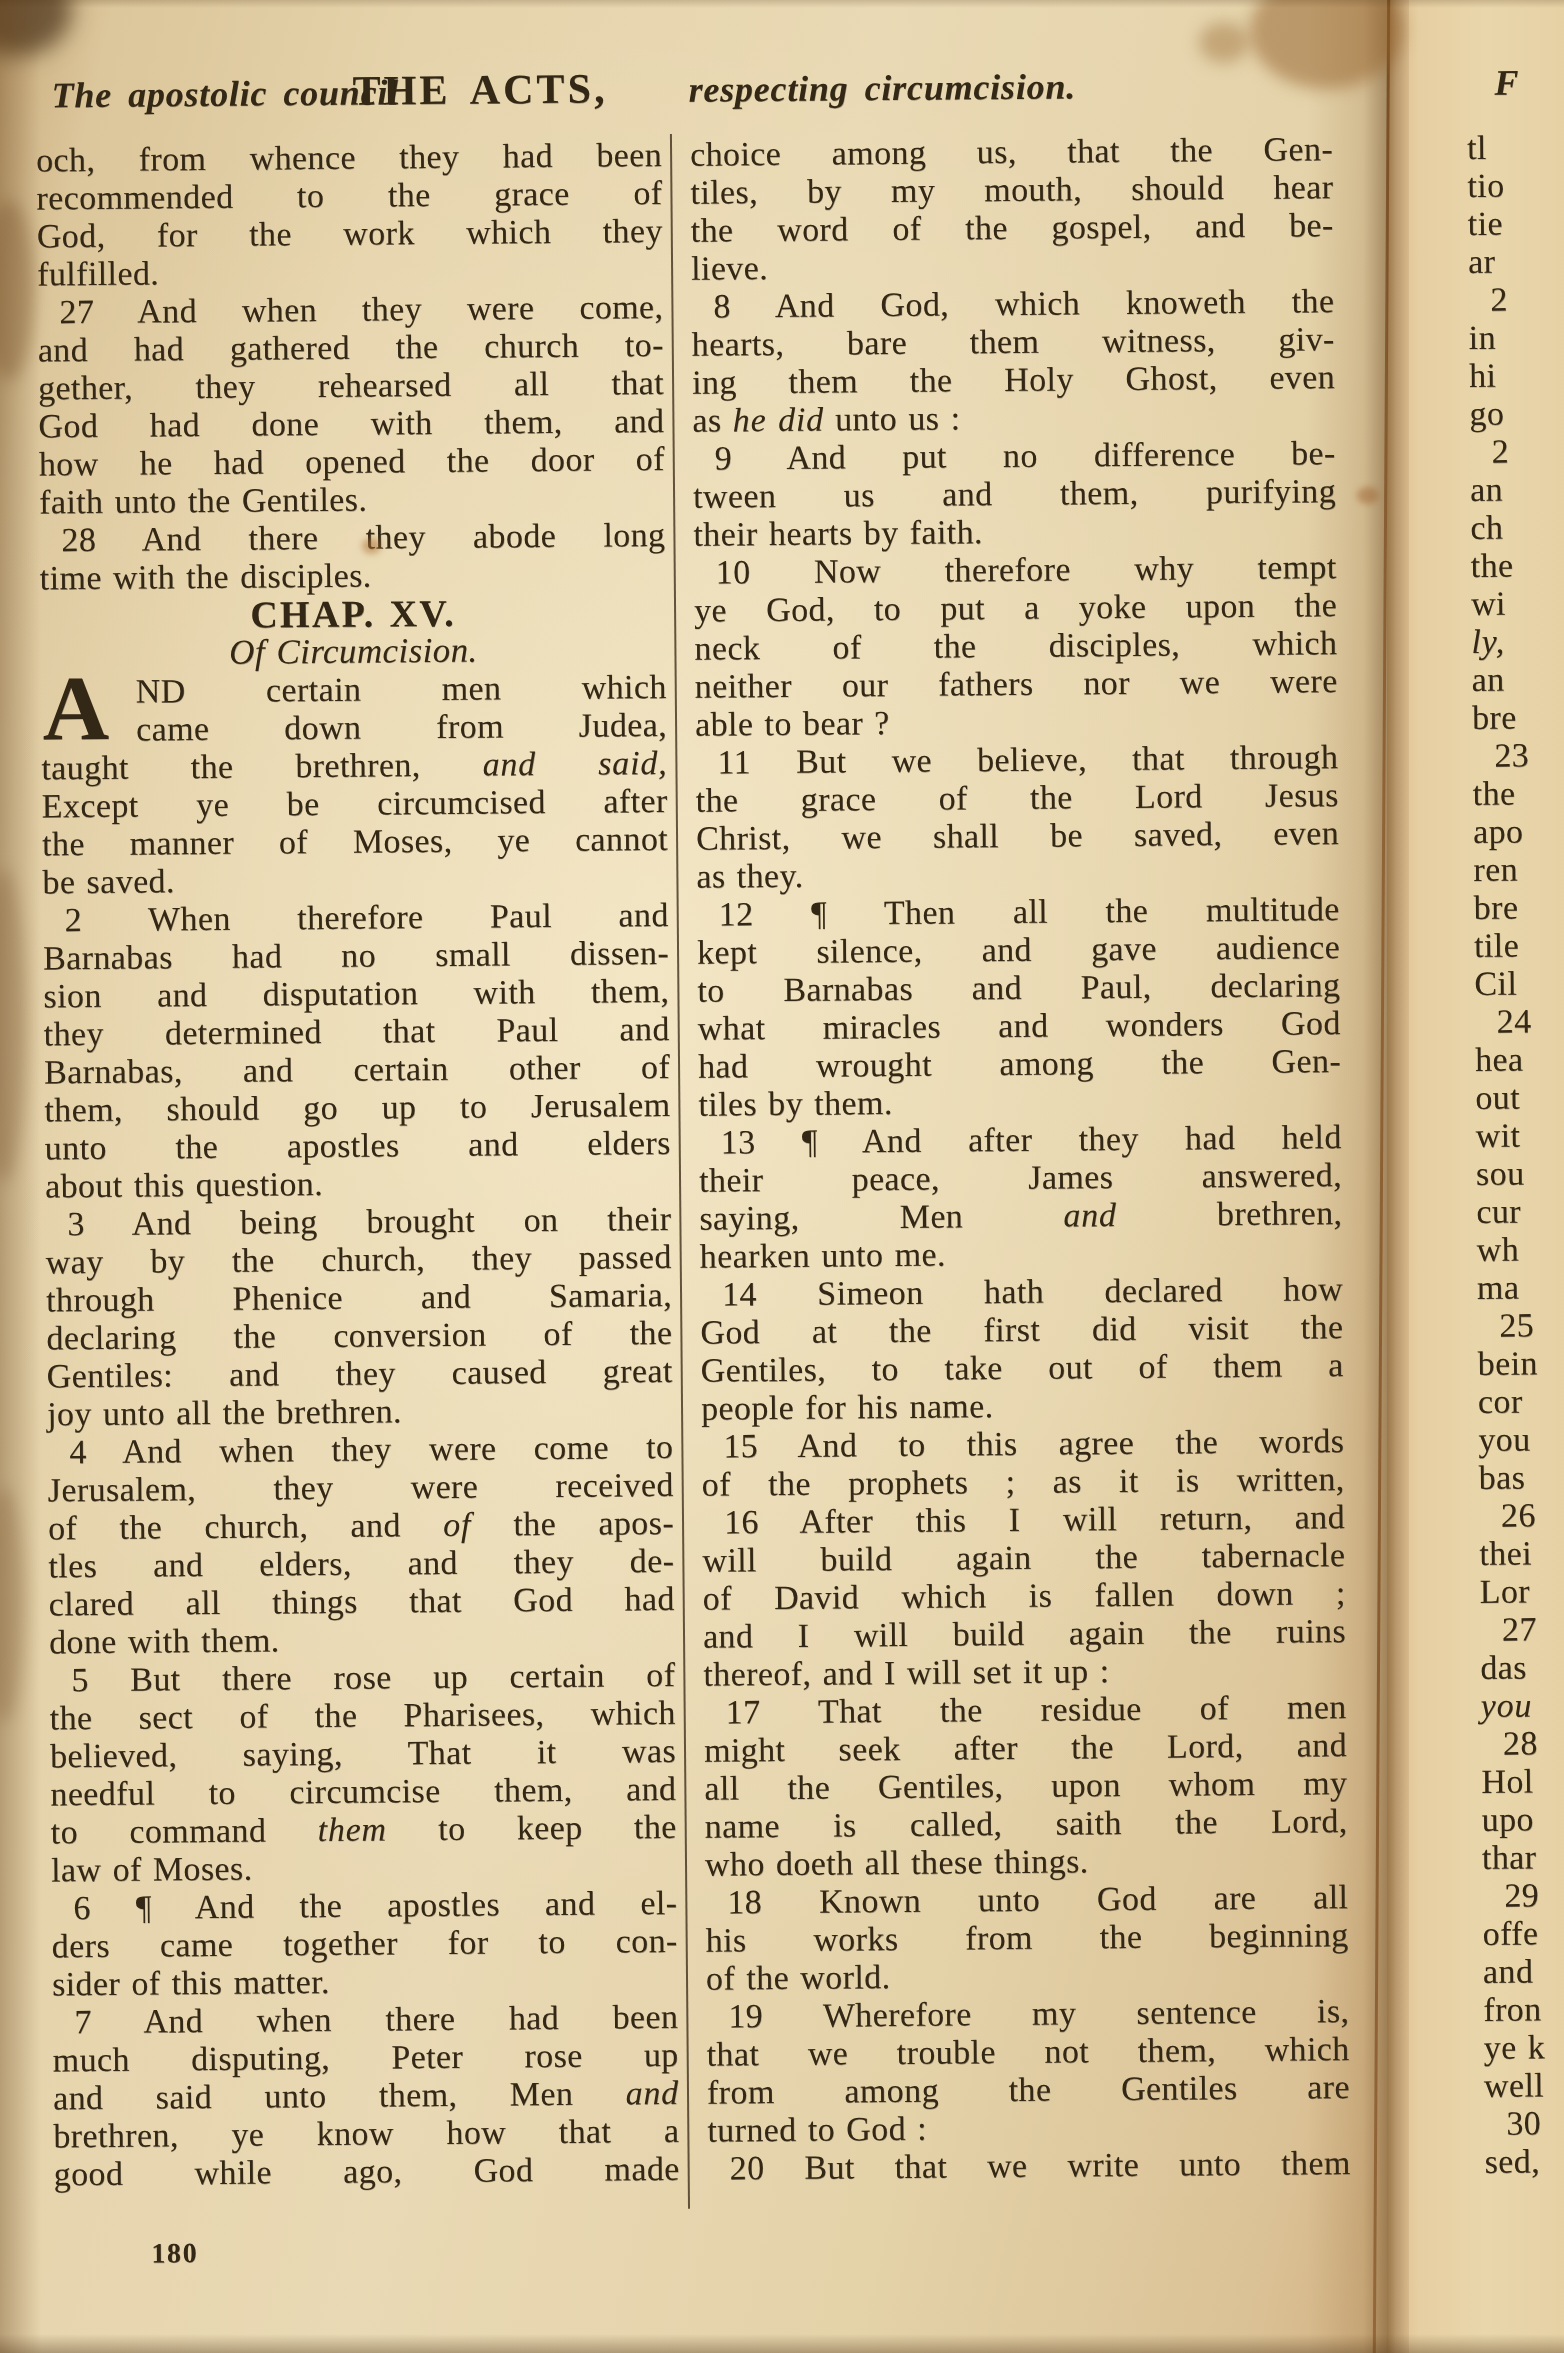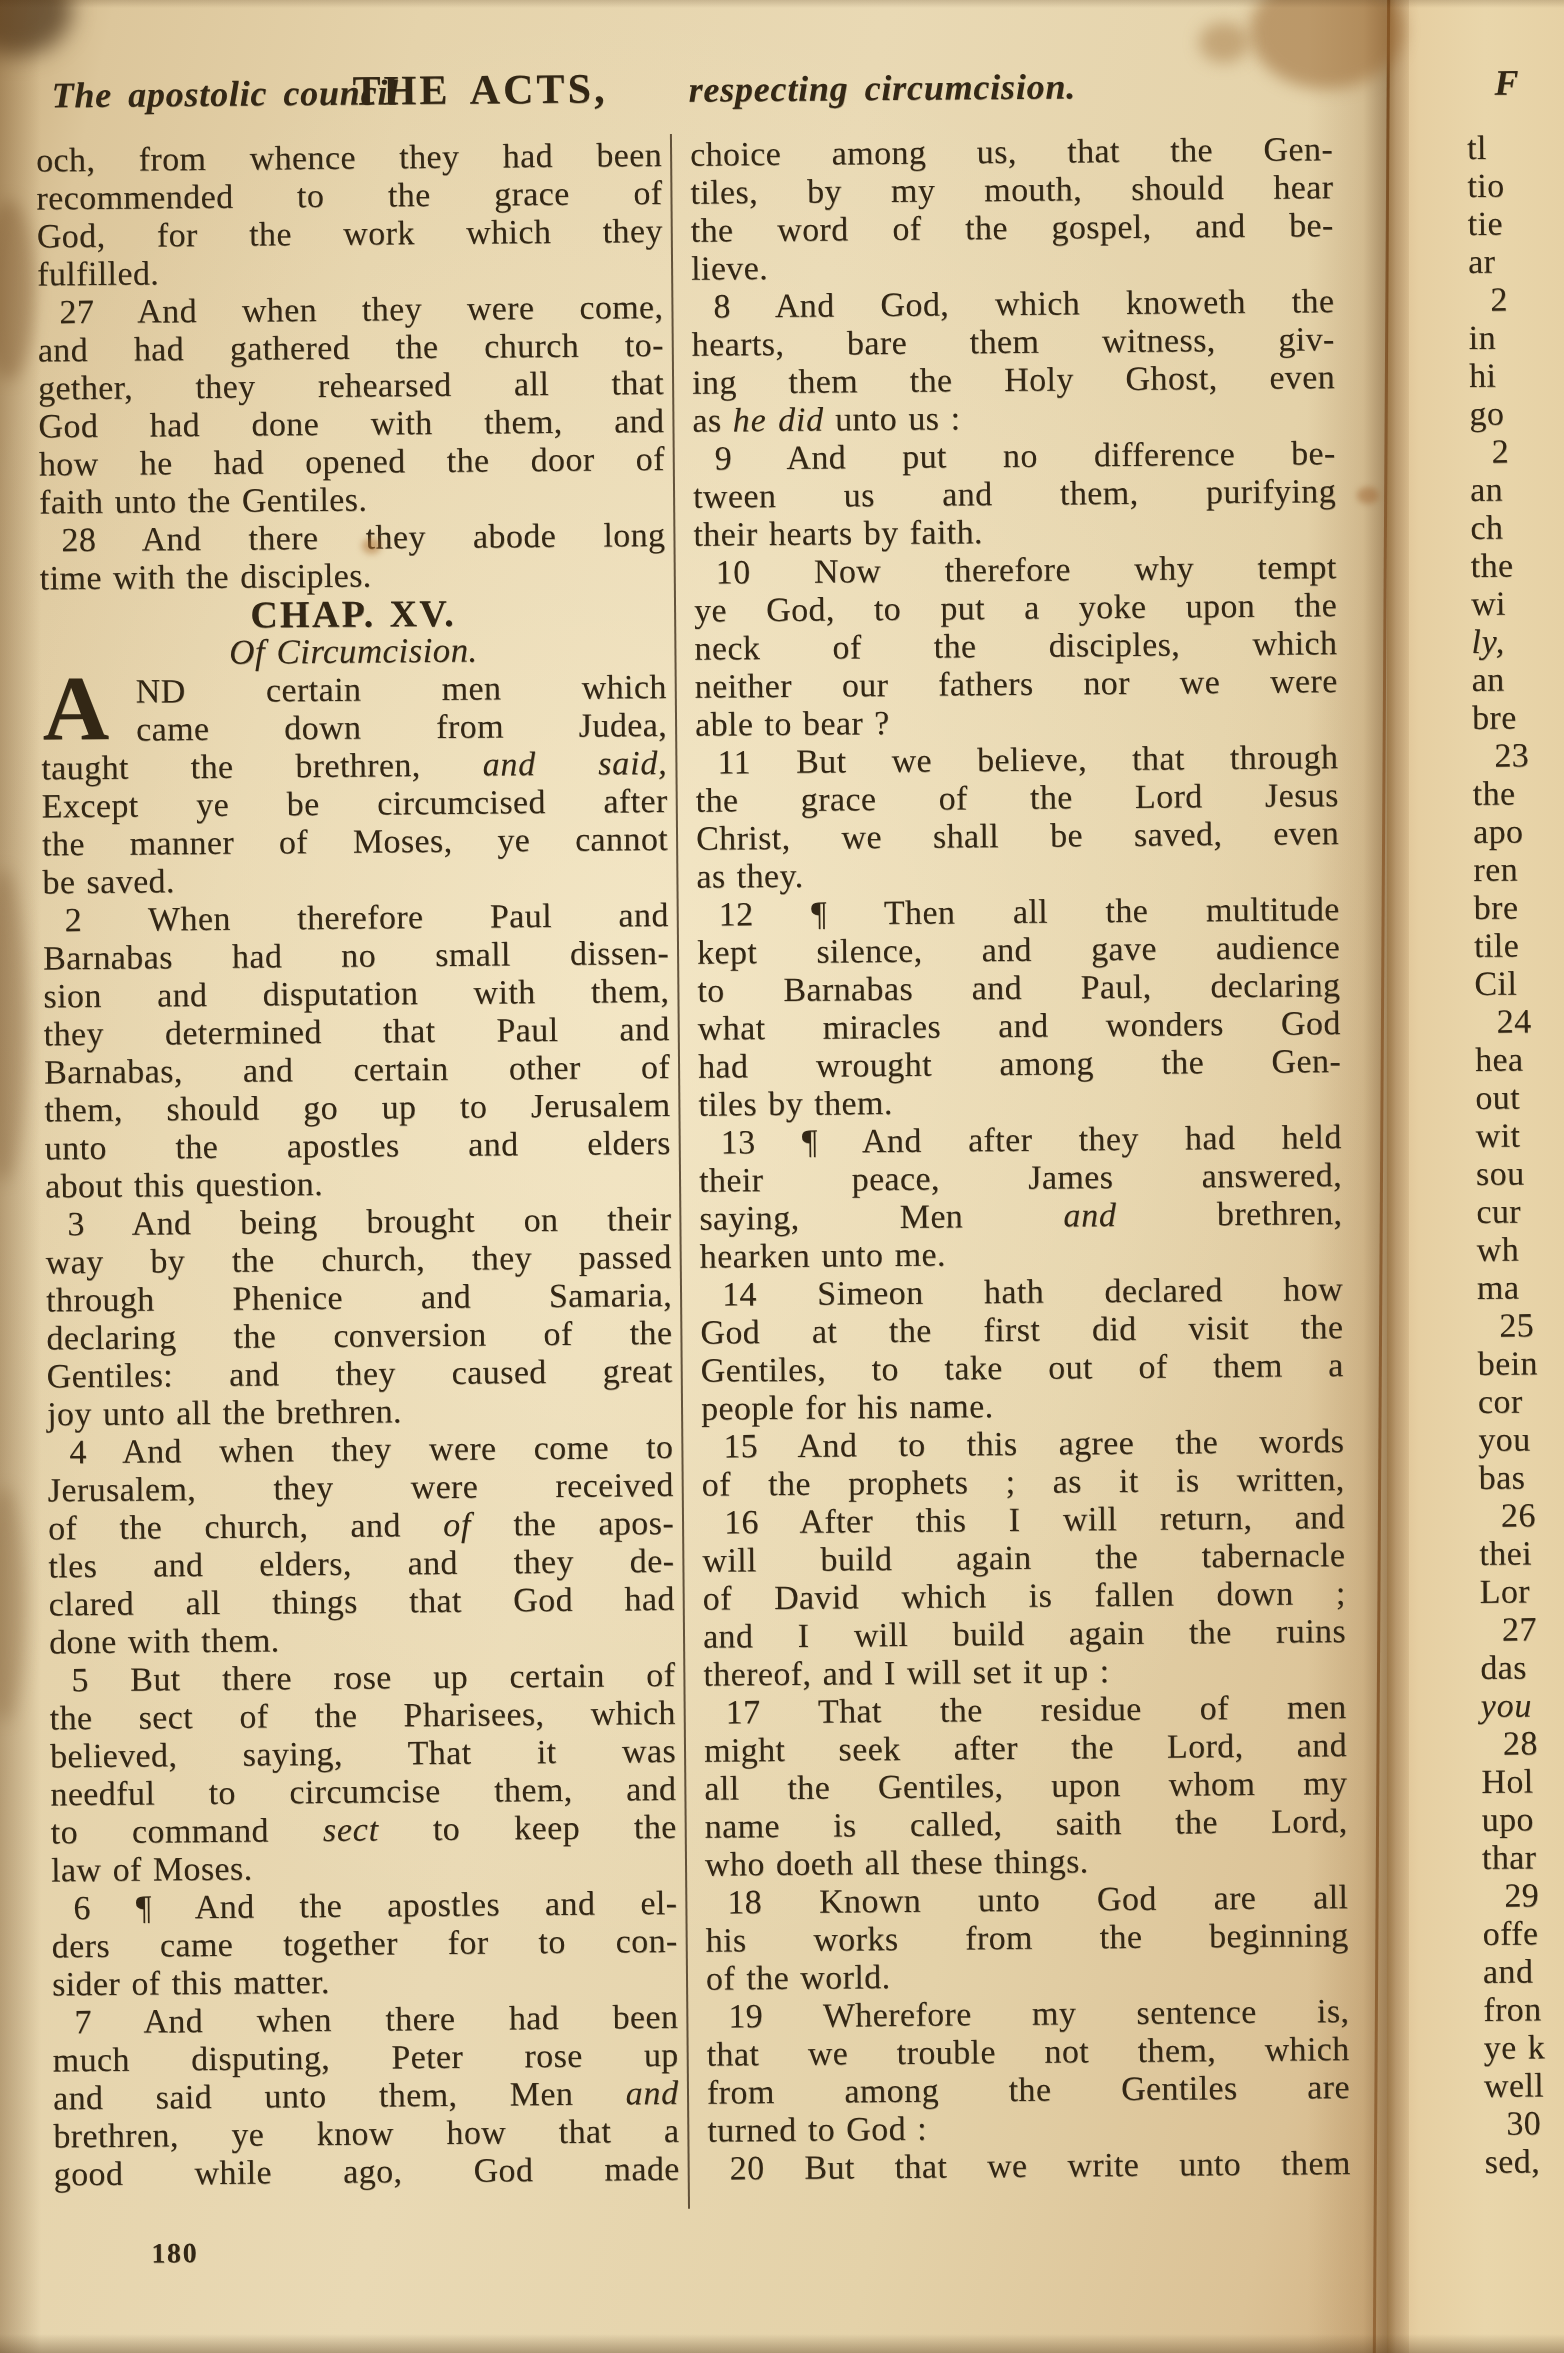--- a/index.html
+++ b/index.html
@@ -128,21 +128,21 @@
         <div class="line ind">4 And when they were come to</div>
         <div class="line">Jerusalem, they were received</div>
         <div class="line">of the church, and <i>of</i> the apos-</div>
         <div class="line">tles and elders, and they de-</div>
         <div class="line">clared all things that God had</div>
         <div class="line end">done with them.</div>
         <div class="line ind">5 But there rose up certain of</div>
         <div class="line">the sect of the Pharisees, which</div>
         <div class="line">believed, saying, That it was</div>
         <div class="line">needful to circumcise them, and</div>
-        <div class="line">to command <i>sect</i> to keep the</div>
+        <div class="line">to command <i>them</i> to keep the</div>
         <div class="line end">law of Moses.</div>
         <div class="line ind">6 ¶ And the apostles and el-</div>
         <div class="line">ders came together for to con-</div>
         <div class="line end">sider of this matter.</div>
         <div class="line ind">7 And when there had been</div>
         <div class="line">much disputing, Peter rose up</div>
         <div class="line">and said unto them, Men <i>and</i></div>
         <div class="line">brethren, ye know how that a</div>
         <div class="line">good while ago, God made</div>
       </div>

